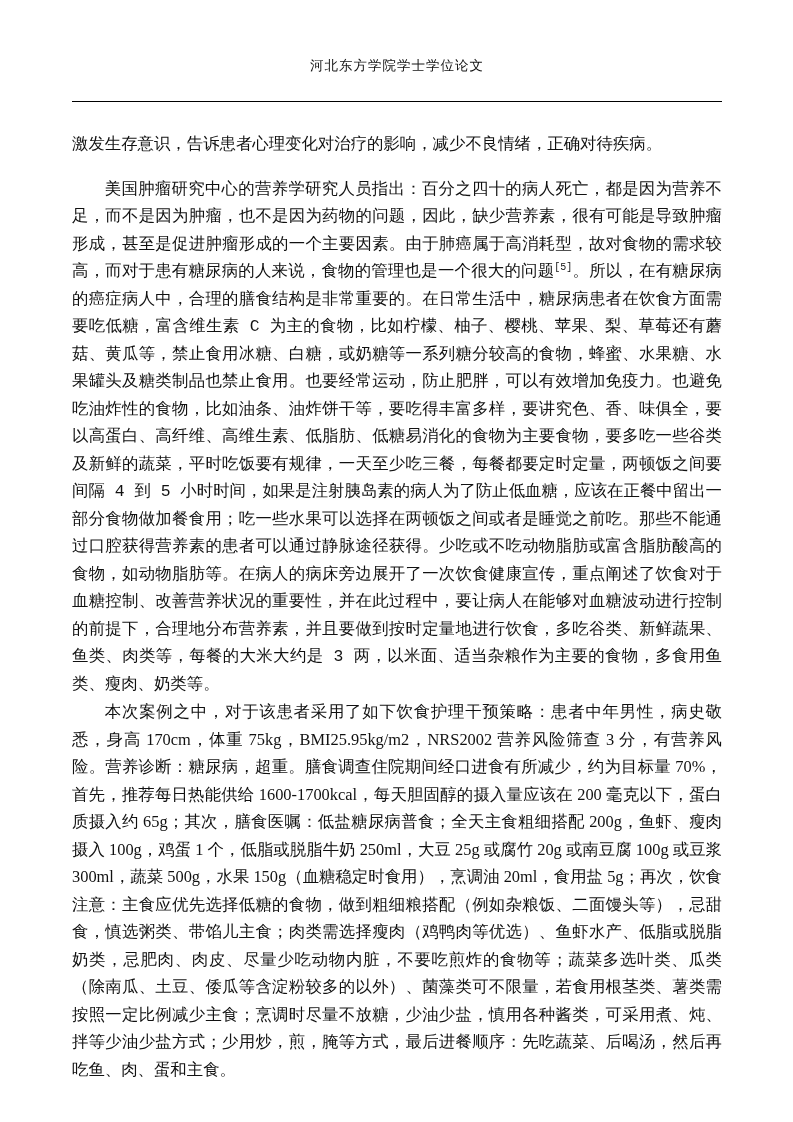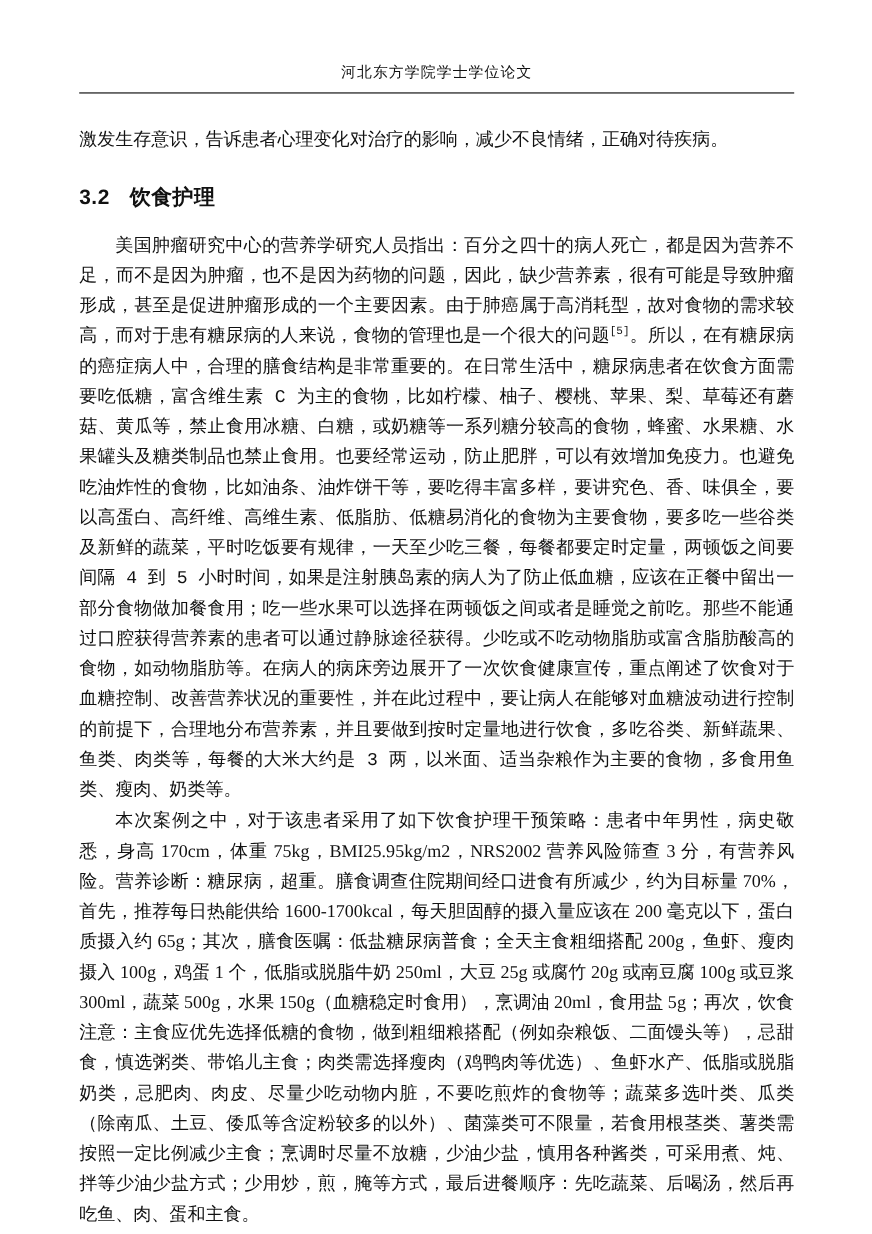--- a/index.html
+++ b/index.html
@@ -14,21 +14,21 @@
     margin: 0 auto;
     background: #ffffff;
     color: #111111;
     font-family: "Liberation Serif", serif;
     overflow: hidden;
     box-sizing: border-box;
   }
   .running-header {
     margin: 0 71px 0 72px;
     padding-top: 57px;
-    padding-bottom: 9px;
+    padding-bottom: 26px;
     text-align: center;
     font-size: 13.5px;
     line-height: 18px;
     border-bottom: 1.5px solid #000000;
     letter-spacing: 1px;
   }
   .content {
     margin: 0 71px 0 72px;
   }
   .intro-line {
@@ -71,23 +71,20 @@
 <div class="page">
 
   <div class="running-header">
     <span>河北东方学院学士学位论文</span>
   </div>
 
   <div class="content">
 
     <p class="intro-line">激发生存意识，告诉患者心理变化对治疗的影响，减少不良情绪，正确对待疾病。</p>
 
-    <h2 class="section-heading">
-      <span class="num">3.2</span><span>饮食护理</span>
-    </h2>
 
     <p class="body-para first"><span>美国肿瘤研究中心的营养学研究人员指出：百分之四十的病人死亡，都是因为营养不足，而不是因为肿瘤，也不是因为药物的问题，因此，缺少营养素，很有可能是导致肿瘤形成，甚至是促进肿瘤形成的一个主要因素。由于肺癌属于高消耗型，故对食物的需求较高，而对于患有糖尿病的人来说，食物的管理也是一个很大的问题</span><sup class="cite">[5]</sup><span>。所以，在有糖尿病的癌症病人中，合理的膳食结构是非常重要的。在日常生活中，糖尿病患者在饮食方面需要吃低糖，富含维生素 C 为主的食物，比如柠檬、柚子、樱桃、苹果、梨、草莓还有蘑菇、黄瓜等，禁止食用冰糖、白糖，或奶糖等一系列糖分较高的食物，蜂蜜、水果糖、水果罐头及糖类制品也禁止食用。也要经常运动，防止肥胖，可以有效增加免疫力。也避免吃油炸性的食物，比如油条、油炸饼干等，要吃得丰富多样，要讲究色、香、味俱全，要以高蛋白、高纤维、高维生素、低脂肪、低糖易消化的食物为主要食物，要多吃一些谷类及新鲜的蔬菜，平时吃饭要有规律，一天至少吃三餐，每餐都要定时定量，两顿饭之间要间隔 4 到 5 小时时间，如果是注射胰岛素的病人为了防止低血糖，应该在正餐中留出一部分食物做加餐食用；吃一些水果可以选择在两顿饭之间或者是睡觉之前吃。那些不能通过口腔获得营养素的患者可以通过静脉途径获得。少吃或不吃动物脂肪或富含脂肪酸高的食物，如动物脂肪等。在病人的病床旁边展开了一次饮食健康宣传，重点阐述了饮食对于血糖控制、改善营养状况的重要性，并在此过程中，要让病人在能够对血糖波动进行控制的前提下，合理地分布营养素，并且要做到按时定量地进行饮食，多吃谷类、新鲜蔬果、鱼类、肉类等，每餐的大米大约是 3 两，以米面、适当杂粮作为主要的食物，多食用鱼类、瘦肉、奶类等。</span></p>
 
     <p class="body-para">本次案例之中，对于该患者采用了如下饮食护理干预策略：患者中年男性，病史敬悉，身高 170cm，体重 75kg，BMI25.95kg/m2，NRS2002 营养风险筛查 3 分，有营养风险。营养诊断：糖尿病，超重。膳食调查住院期间经口进食有所减少，约为目标量 70%，首先，推荐每日热能供给 1600-1700kcal，每天胆固醇的摄入量应该在 200 毫克以下，蛋白质摄入约 65g；其次，膳食医嘱：低盐糖尿病普食；全天主食粗细搭配 200g，鱼虾、瘦肉摄入 100g，鸡蛋 1 个，低脂或脱脂牛奶 250ml，大豆 25g 或腐竹 20g 或南豆腐 100g 或豆浆 300ml，蔬菜 500g，水果 150g（血糖稳定时食用），烹调油 20ml，食用盐 5g；再次，饮食注意：主食应优先选择低糖的食物，做到粗细粮搭配（例如杂粮饭、二面馒头等），忌甜食，慎选粥类、带馅儿主食；肉类需选择瘦肉（鸡鸭肉等优选）、鱼虾水产、低脂或脱脂奶类，忌肥肉、肉皮、尽量少吃动物内脏，不要吃煎炸的食物等；蔬菜多选叶类、瓜类（除南瓜、土豆、倭瓜等含淀粉较多的以外）、菌藻类可不限量，若食用根茎类、薯类需按照一定比例减少主食；烹调时尽量不放糖，少油少盐，慎用各种酱类，可采用煮、炖、拌等少油少盐方式；少用炒，煎，腌等方式，最后进餐顺序：先吃蔬菜、后喝汤，然后再吃鱼、肉、蛋和主食。</p>
 
   </div>
 
 </div>
 
 </body></html>

